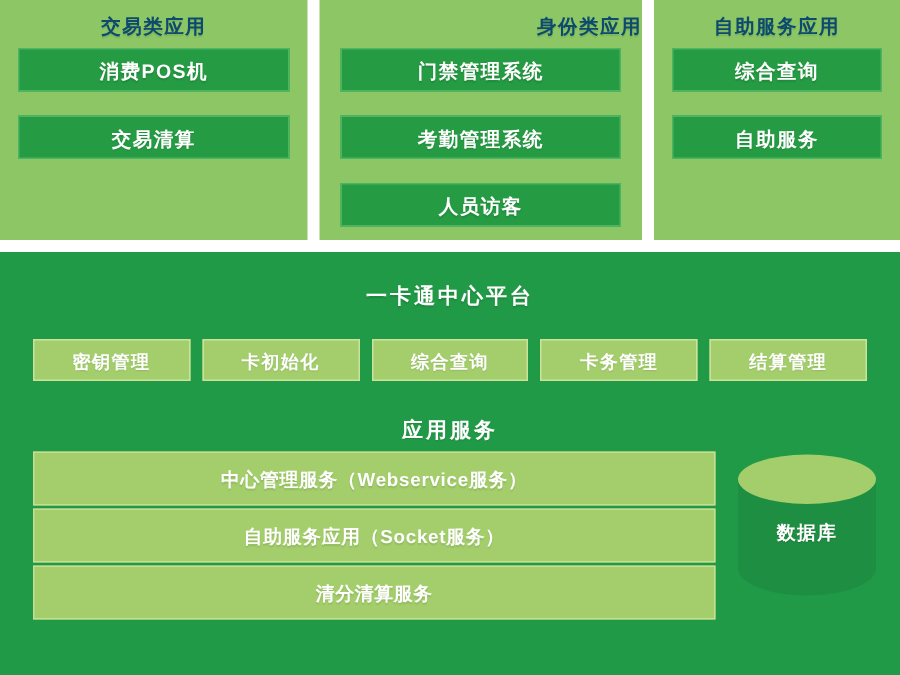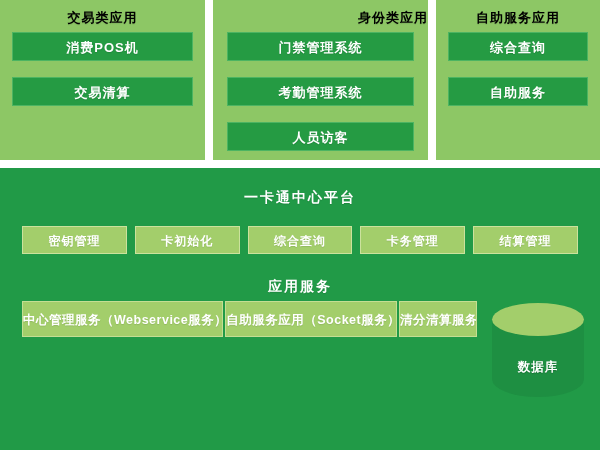--- a/index.html
+++ b/index.html
@@ -38,21 +38,21 @@
     align-items: center;
     box-sizing: border-box;
     padding-top: 6px;
   }
   .app-panel.p0 { width: 205px; }
   .app-gap     { width: 8px; background: #ffffff; }
   .app-panel.p1 { width: 215px; align-items: flex-end; }
   .app-panel.p2 { width: 164px; }
 
   .panel-title {
-    color: #000000;
+    color: #0c4a6e;
     font-size: 13px;
     font-weight: bold;
     letter-spacing: 1px;
     line-height: 24px;
     height: 26px;
     text-shadow: 0 1px 1px rgba(0,0,0,0.10);
     white-space: nowrap;
   }
   .panel-items {
     width: 100%;
@@ -139,21 +139,21 @@
     font-weight: bold;
     letter-spacing: 2px;
     text-shadow: 0 1px 1px rgba(0,0,0,0.12);
   }
   .services-stack {
     position: absolute;
     left: 22px;
     top: 133px;
     width: 455px;
     display: flex;
-    flex-direction: row;
+    flex-direction: column;
     gap: 2px;
   }
   .service-row {
     background: #a3ce6b;
     border: 1px solid #c4de93;
     color: #ffffff;
     font-size: 12.5px;
     font-weight: bold;
     letter-spacing: 0.5px;
     text-align: center;
@@ -187,21 +187,21 @@
     left: 0;
     top: 0;
     width: 92px;
     height: 33px;
     background: #a3ce6b;
     border-radius: 50%;
   }
   .db-label {
     position: absolute;
     left: 0;
-    top: 56px;
+    top: 44px;
     width: 92px;
     text-align: center;
     color: #ffffff;
     font-size: 12.5px;
     font-weight: bold;
     letter-spacing: 1px;
     text-shadow: 0 1px 1px rgba(0,0,0,0.18);
   }
 </style>
 </head>

